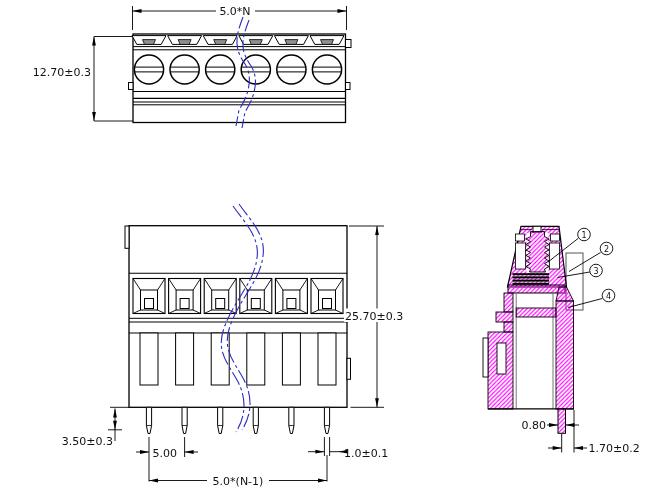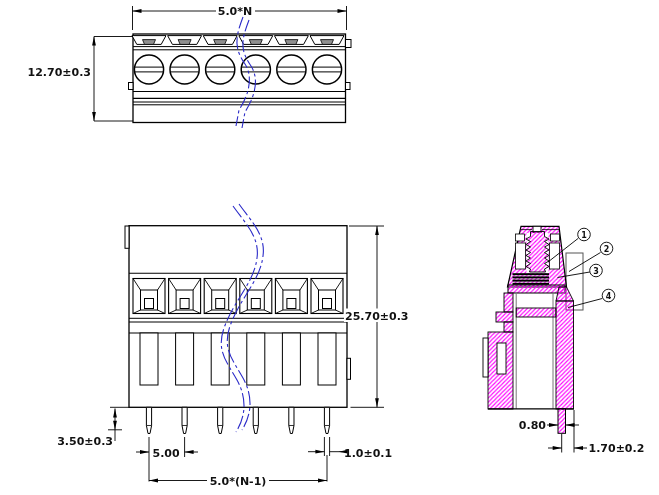--- a/index.html
+++ b/index.html
@@ -1,17 +1,17 @@
 <!DOCTYPE html>
 <html><head>
 <meta charset="utf-8">
 <style>
   html,body{margin:0;padding:0;background:#fff;}
   #stage{position:relative;width:659px;height:495px;background:#ffffff;overflow:hidden;
-         font-family:"DejaVu Sans",sans-serif;font-weight:bold;}
+         font-family:"DejaVu Sans",sans-serif;}
   svg text{font-family:"DejaVu Sans","Liberation Sans",sans-serif;font-size:11px;fill:#111;}
   svg text.co{font-size:8px;}
 </style>
 </head>
 <body>
 
 <div id="stage">
 <svg width="659" height="495" viewBox="0 0 659 495">
   <defs>
     <pattern id="hatch" patternUnits="userSpaceOnUse" width="4.2" height="4.2">

